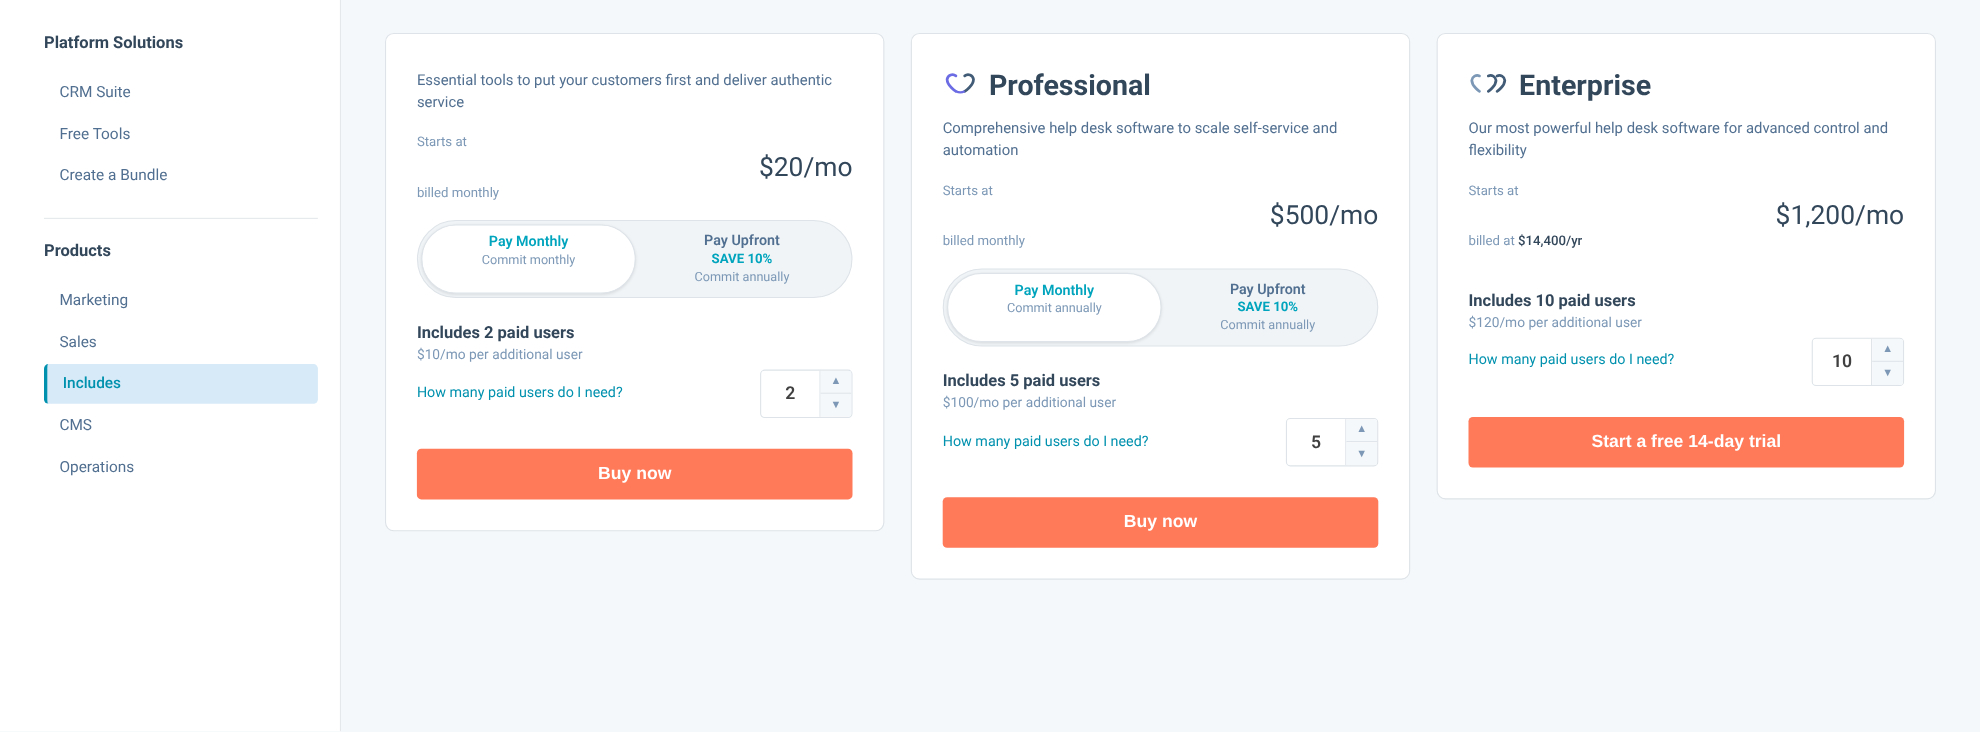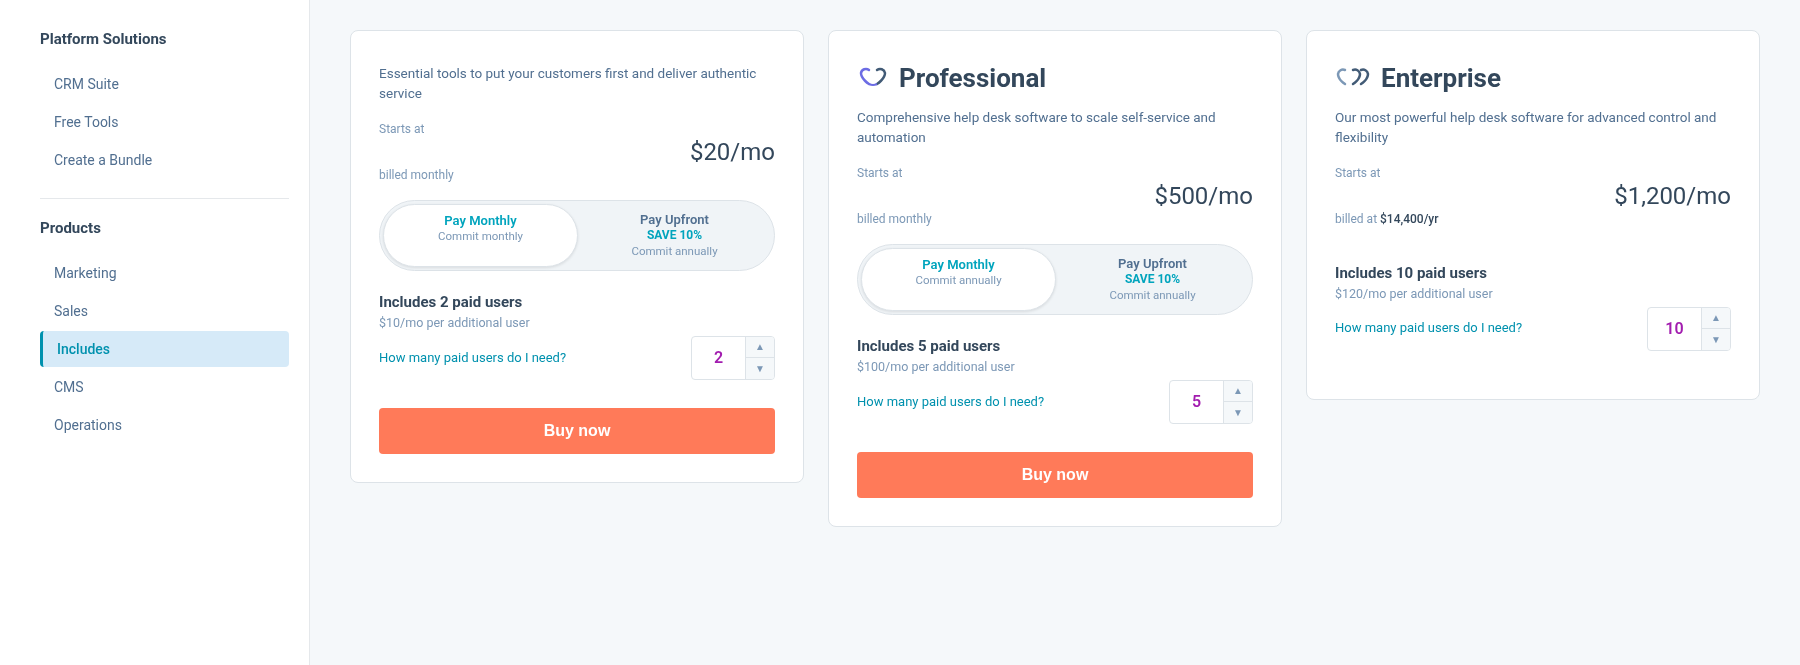--- a/index.html
+++ b/index.html
@@ -187,21 +187,21 @@
       background: #fff;
     }
     .spinner-value {
       width: 54px;
       height: 42px;
       display: flex;
       align-items: center;
       justify-content: center;
       font-size: 16px;
       font-weight: 600;
-      color: #a21caf;
+      color: #404040;
       border-right: 1px solid #dde3e8;
     }
     .spinner-buttons {
       display: flex;
       flex-direction: column;
       width: 28px;
     }
     .spinner-btn {
       height: 21px;
       display: flex;
@@ -321,17 +321,17 @@
             <div class="users-row">
               <a class="how-many-link">How many paid users do I need?</a>
               <div class="user-spinner">
                 <div class="spinner-value">10</div>
                 <div class="spinner-buttons">
                   <button class="spinner-btn">▲</button>
                   <button class="spinner-btn">▼</button>
                 </div>
               </div>
             </div>
-          </div></div>
+          </div><button class="buy-button">Start a free 14-day trial</button></div>
       </div>
   </main>
 
 </div>
 
 </body></html>

